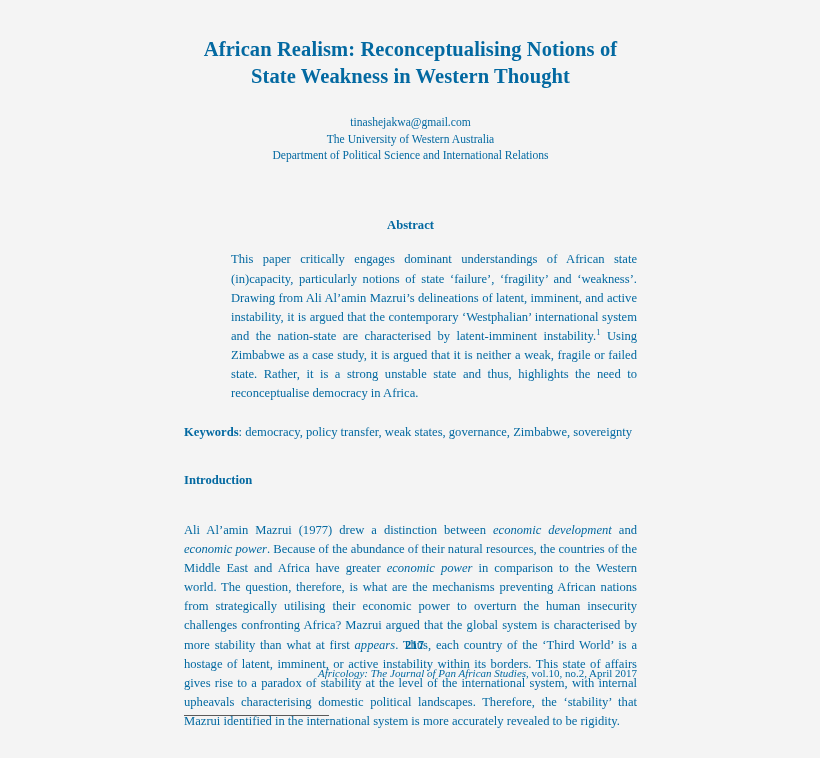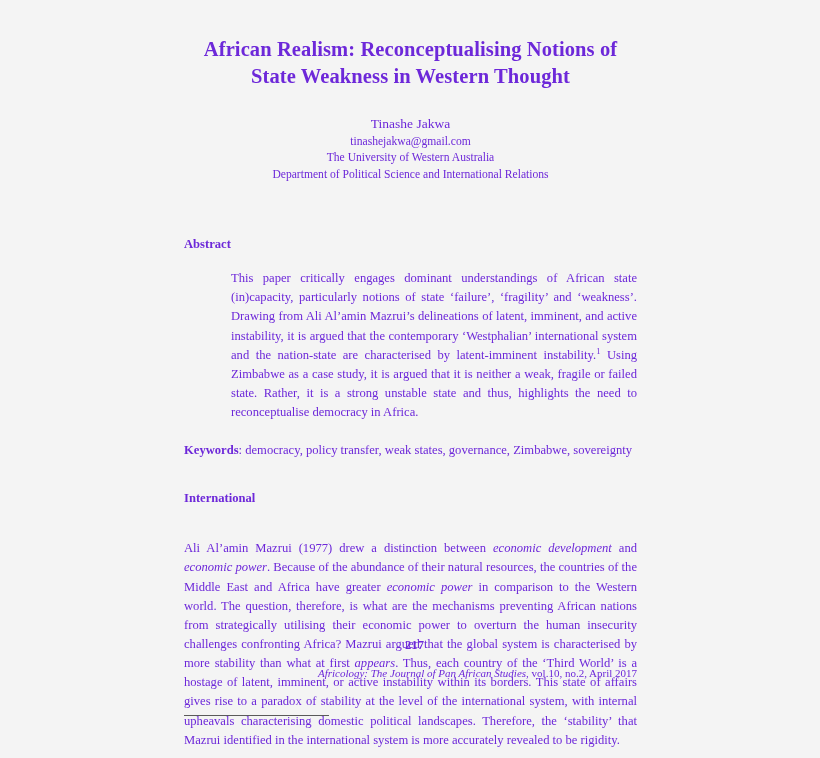--- a/index.html
+++ b/index.html
@@ -6,21 +6,21 @@
     margin: 0;
     padding: 0;
     background: #f4f4f4;
   }
   .page {
     position: relative;
     width: 820px;
     height: 758px;
     background: #f4f4f4;
     font-family: "Liberation Serif", "DejaVu Serif", serif;
-    color: #6d28d9;
+    color: #0369a1;
     overflow: hidden;
   }
   .column {
     position: absolute;
     left: 184px;
     width: 453px;
     top: 0;
   }
 
   
@@ -52,21 +52,21 @@
     line-height: 1.42;
     text-align: center;
   }
 
   
   .heading {
     font-size: 12.6px;
     font-weight: bold;
     margin: 0;
   }
-  .abstract-heading { margin-top: 54px; }
+  .abstract-heading { margin-top: 54px; text-align: center; }
   .intro-heading { margin-top: 31px; }
 
   
   .body-text {
     font-size: 12.6px;
     line-height: 1.52;
     text-align: justify;
     text-justify: inter-word;
     margin: 0;
   }
@@ -113,33 +113,32 @@
 <body>
 
 <div class="page">
 
   <div class="column">
 
     <h1 class="title">African Realism: Reconceptualising Notions of State Weakness in Western Thought</h1>
 
 
     <div class="author-block">
-      <div class="author-name">Tinashe Jakwa</div>
       <div class="author-meta">tinashejakwa@gmail.com</div>
       <div class="author-meta">The University of Western Australia</div>
       <div class="author-meta">Department of Political Science and International Relations</div>
     </div>
 
     <h2 class="heading abstract-heading">Abstract</h2>
 
     <p class="body-text abstract-body"><span>This paper critically engages dominant understandings of African state (in)capacity, particularly notions of state ‘failure’, ‘fragility’ and ‘weakness’. Drawing from Ali Al’amin Mazrui’s delineations of latent, imminent, and active instability, it is argued that the contemporary ‘Westphalian’ international system and the nation-state are characterised by latent-imminent instability.</span><sup>1</sup><span> Using Zimbabwe as a case study, it is argued that it is neither a weak, fragile or failed state. Rather, it is a strong unstable state and thus, highlights the need to reconceptualise democracy in Africa.</span></p>
 
     <p class="body-text keywords"><span class="bold">Keywords</span><span>: </span><span>democracy, policy transfer, weak states, governance, Zimbabwe, sovereignty</span></p>
 
-    <h2 class="heading intro-heading">International</h2>
+    <h2 class="heading intro-heading">Introduction</h2>
 
     <p class="body-text intro-body"><span>Ali Al’amin Mazrui (1977) drew a distinction between </span><span class="italic">economic development</span><span> and </span><span class="italic">economic power</span><span>. Because of the abundance of their natural resources, the countries of the Middle East and Africa have greater </span><span class="italic">economic power</span><span> in comparison to the Western world. The question, therefore, is what are the mechanisms preventing African nations from strategically utilising their economic power to overturn the human insecurity challenges confronting Africa? Mazrui argued that the global system is characterised by more stability than what at first </span><span class="italic">appears</span><span>. Thus, each country of the ‘Third World’ is a hostage of latent, imminent, or active instability within its borders. This state of affairs gives rise to a paradox of stability at the level of the international system, with internal upheavals characterising domestic political landscapes. Therefore, the ‘stability’ that Mazrui identified in the international system is more accurately revealed to be rigidity.</span></p>
 
   </div>
 
   <div class="page-number">217</div>
 
   <div class="journal-line"><span class="italic">Africology: The Journal of Pan African Studies</span><span>, vol.10, no.2, April 2017</span></div>
 
   <div class="footnote-rule"></div>

